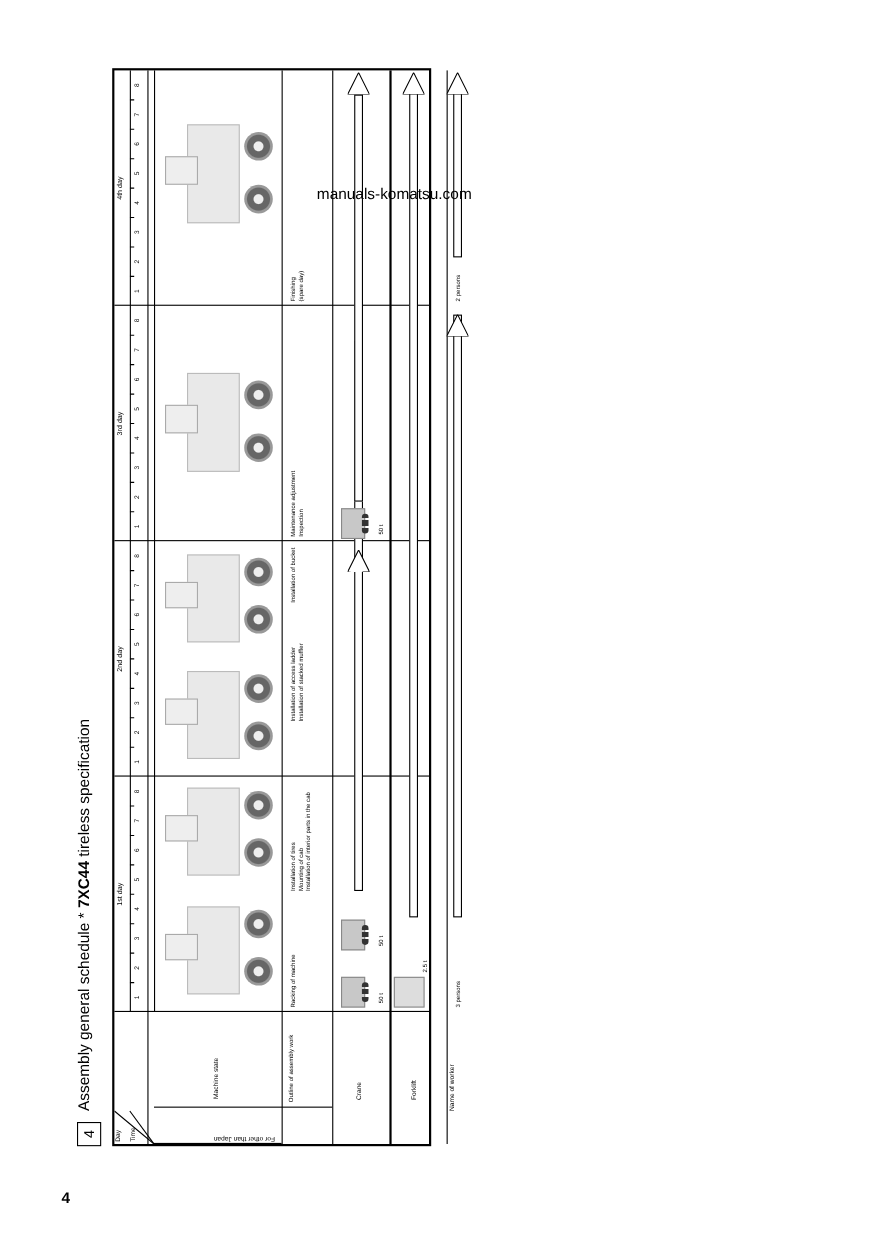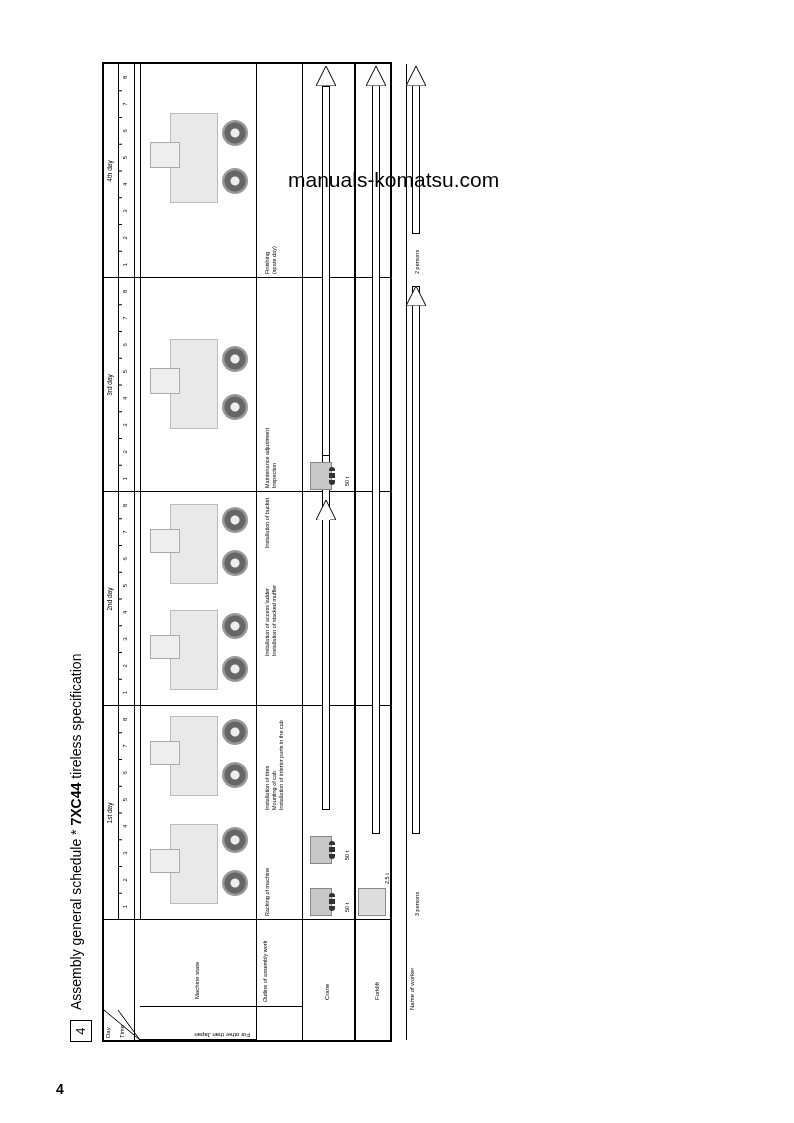--- a/index.html
+++ b/index.html
@@ -31,21 +31,21 @@
       radial-gradient(circle at 72% 70%, #555 0 9px, #ddd 9px 12px, transparent 12px),
       linear-gradient(#fff,#fff);
       }
   .machine .body { position:absolute; left:10%; right:8%; top:22%; bottom:30%; background:#e9e9e9; border:1px solid #bbb; }
   .machine .cab { position:absolute; left:42%; width:22%; top:2%; height:28%; background:#eee; border:1px solid #aaa; }
   .machine .w1, .machine .w2 { position:absolute; width:26px; height:26px; border-radius:50%; background:radial-gradient(circle,#eee 0 4px,#666 5px 10px,#999 11px 13px); bottom:0; }
   .machine .w1 { left:18%; } .machine .w2 { left:62%; }
   .crane { position:absolute; width:26px; height:20px; background:#c8c8c8; border:1px solid #888; }
   .crane:after { content:""; position:absolute; left:4px; bottom:-4px; width:18px; height:6px; background:repeating-linear-gradient(90deg,#333 0 5px,transparent 5px 7px); border-radius:3px; }
   .forklift { position:absolute; width:26px; height:26px; background:#ddd; border:1px solid #888; }
-  .watermark { position:absolute; left:288px; top:168px; font-size:21px; color:#000; white-space:nowrap; }
+  .watermark { position:absolute; left:288px; top:168px; font-size:14px; color:#000; white-space:nowrap; }
   .pagenum { position:absolute; left:56px; top:1081px; font-size:14px; font-weight:bold; }
 </style>
 </head>
 <body>
 
 <div class="landscape">
 
   <div class="title-row">
     <div class="sec-box">4</div>
     <div class="title"><span>Assembly general schedule  * </span><b>7XC44</b><span> tireless specification</span></div>

